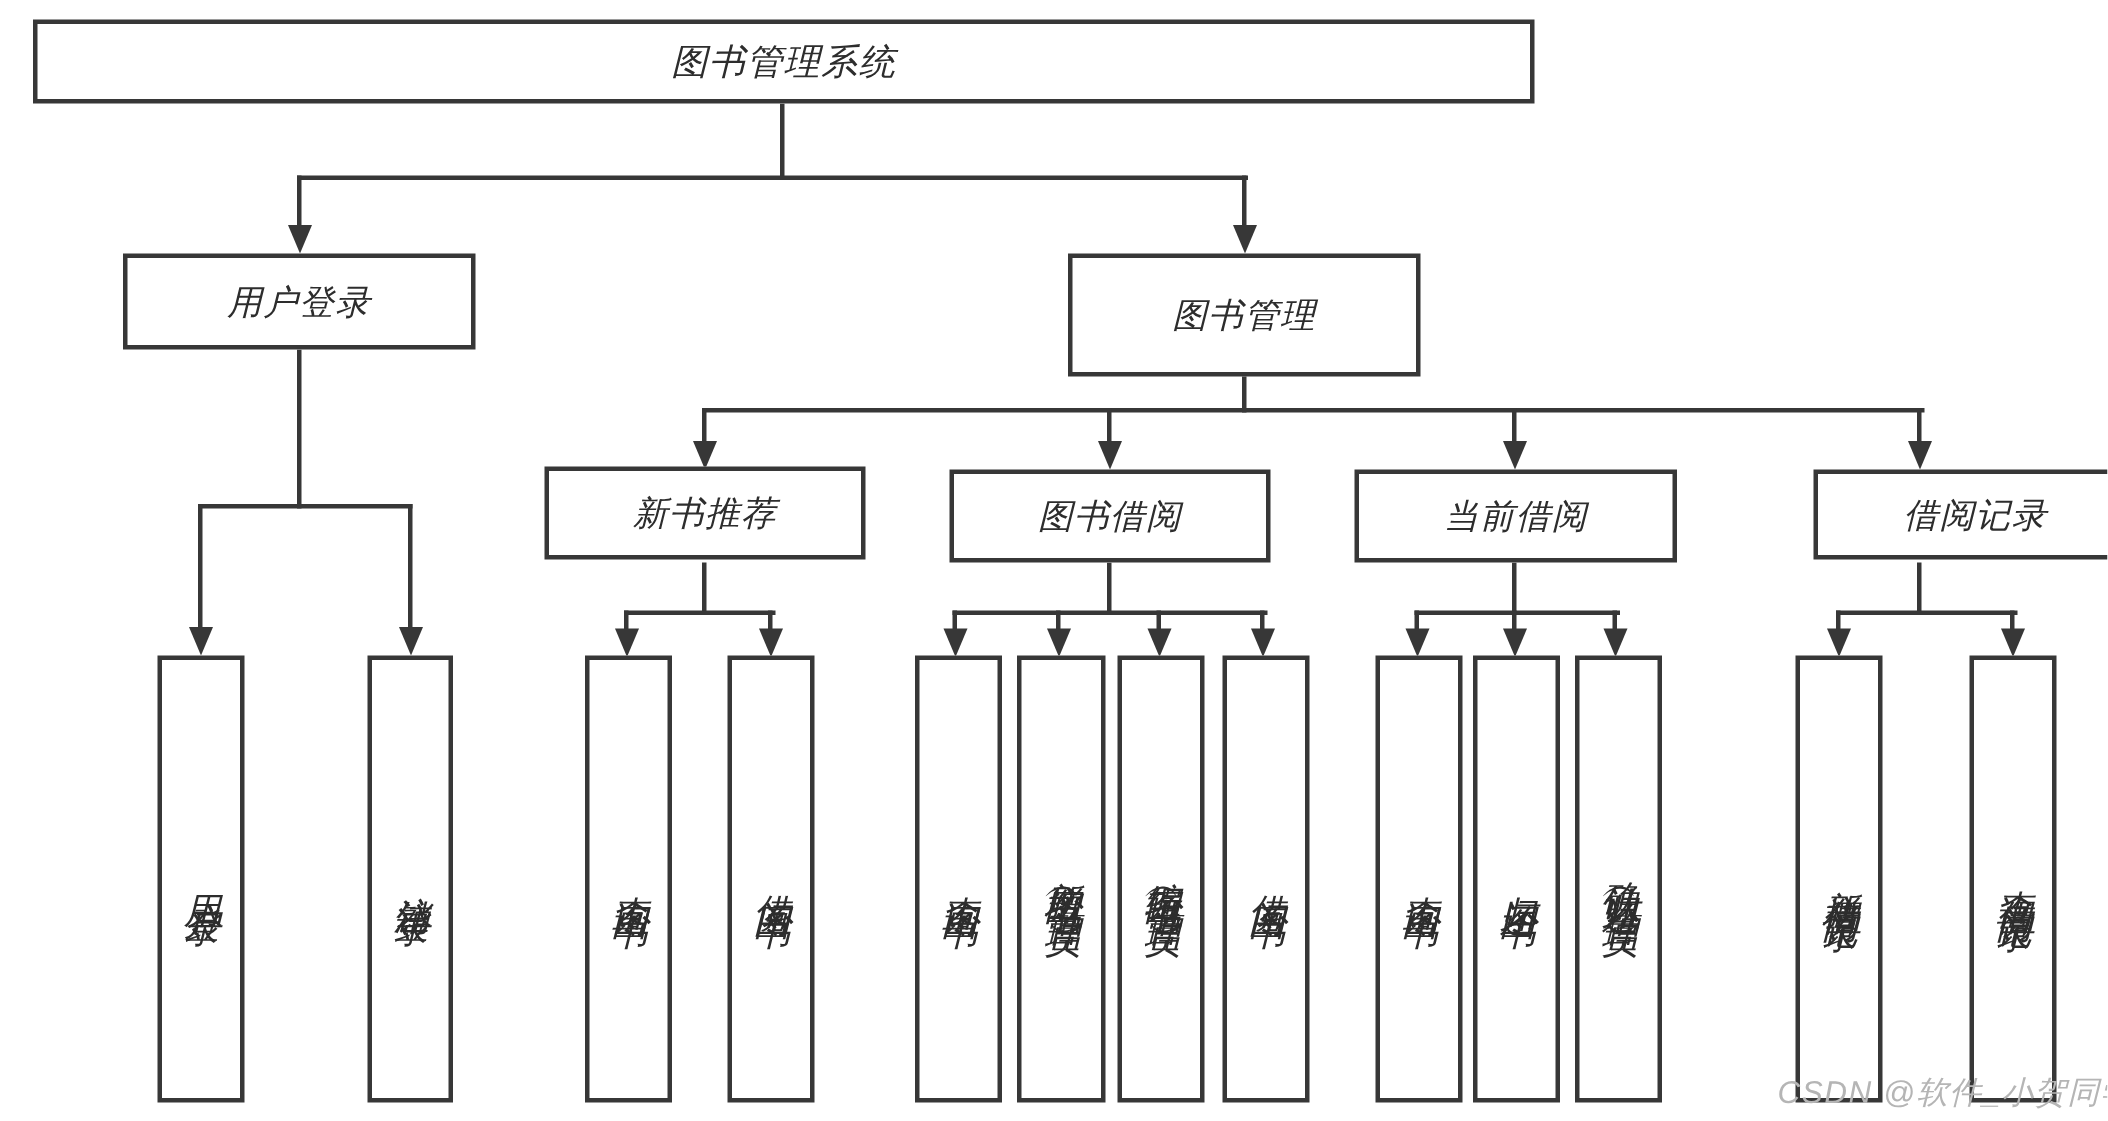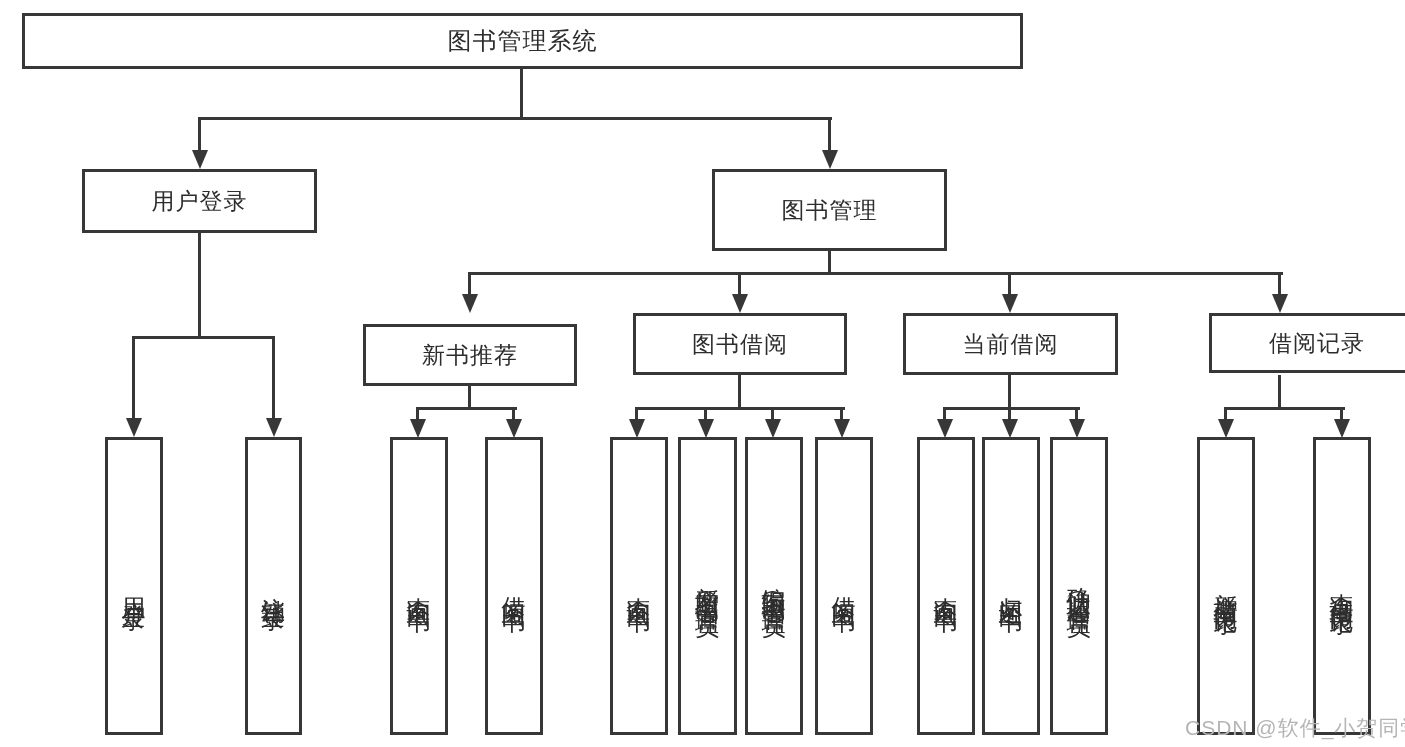--- a/index.html
+++ b/index.html
@@ -6,20 +6,21 @@
     --stroke:#373737;
     --text:#2d2d2d;
     --watermark:#b5b5b5;
     --background:#ffffff;
   }
   html,body{margin:0;padding:0;background:var(--background);}
   .stage{
     position:relative;width:1405px;height:747px;background:var(--background);
     font-family:"Liberation Sans","DejaVu Sans",sans-serif;color:var(--text);
     overflow:hidden;
+    font-style:italic;
   }
   .box{
     position:absolute;box-sizing:border-box;border:3px solid var(--stroke);
     background:var(--background);display:flex;align-items:center;justify-content:center;
   }
   .box-h{font-size:23px;letter-spacing:1px;}
   .leaf span{
     writing-mode:vertical-rl;text-orientation:mixed;
     font-size:24px;line-height:1.05;letter-spacing:4px;white-space:nowrap;
   }
@@ -101,21 +102,21 @@
     <span>图书管理系统</span>
   </div>
 
   <div class="box box-h" style="left:82px;top:169px;width:235px;height:64px">
     <span>用户登录</span>
   </div>
   <div class="box box-h" style="left:712px;top:169px;width:235px;height:82px">
     <span>图书管理</span>
   </div>
 
-  <div class="box box-h" style="left:363px;top:324px;width:214px;height:62px">
+  <div class="box box-h" style="left:363px;top:311px;width:214px;height:62px">
     <span>新书推荐</span>
   </div>
   <div class="box box-h" style="left:633px;top:313px;width:214px;height:62px">
     <span>图书借阅</span>
   </div>
   <div class="box box-h" style="left:903px;top:313px;width:215px;height:62px">
     <span>当前借阅</span>
   </div>
   <div class="box box-h" style="left:1209px;top:313px;width:216px;height:60px">
     <span>借阅记录</span>

